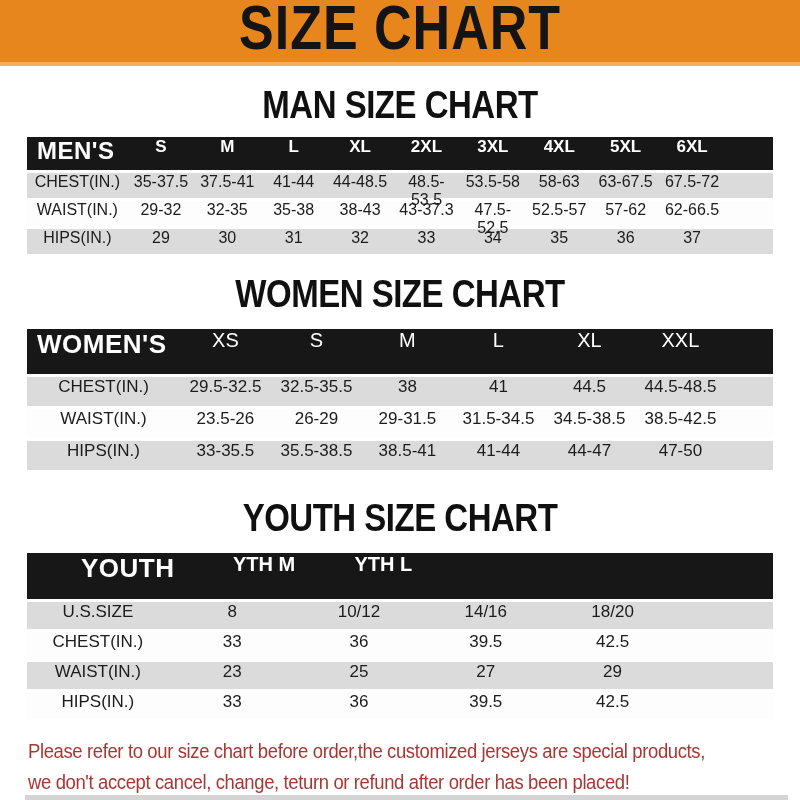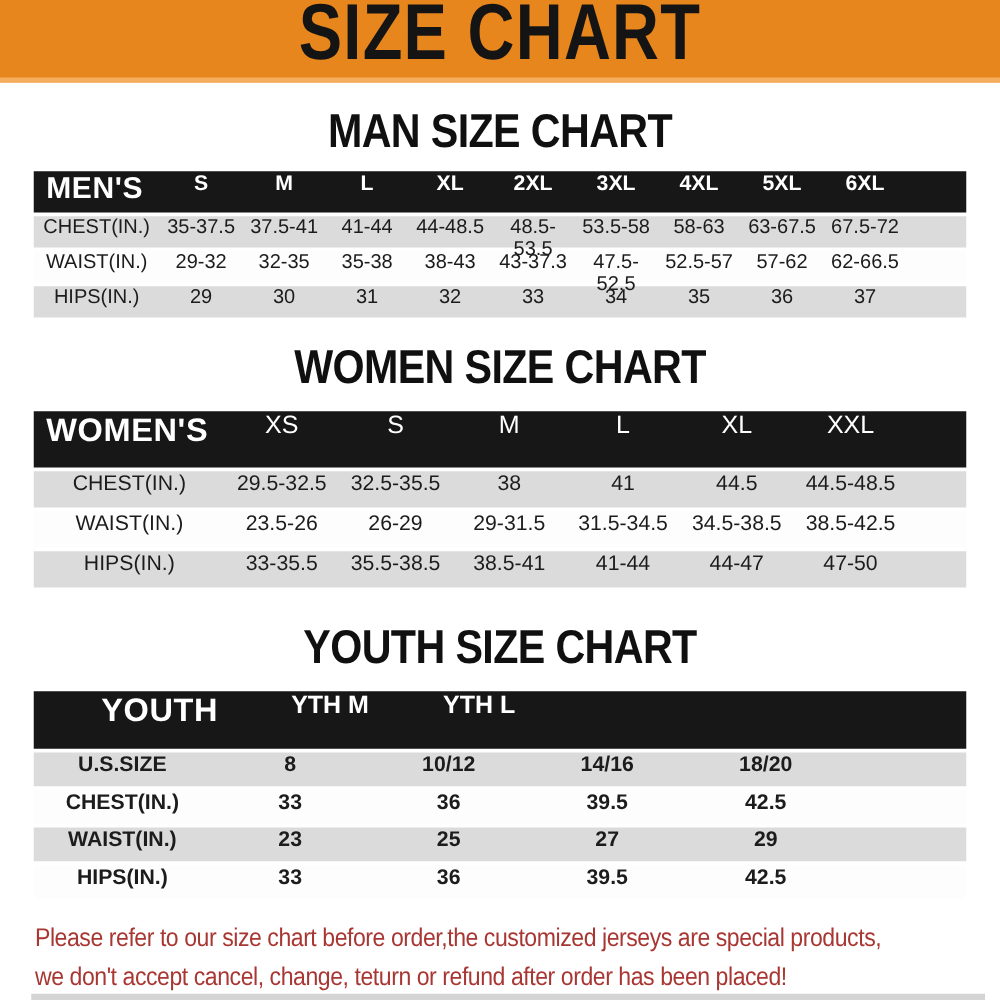--- a/index.html
+++ b/index.html
@@ -84,21 +84,21 @@
   .sec1 .header .lab { font-size: 26px; letter-spacing: 0.5px; }
   .sec1 .header .val { font-size: 20px; font-weight: normal; }
   .sec1 .trow:not(.header) { height: 29px; font-size: 17px; }
 
   
   .sec2 .lab { width: 19%; }
   .sec2 .val { width: 17%; }
   .sec2 .header { height: 46px; padding-left: 44px; }
   .sec2 .header .lab { font-size: 26px; letter-spacing: 0.5px; }
   .sec2 .header .val { font-size: 20px; font-weight: bold; }
-  .sec2 .trow:not(.header) { height: 27px; font-size: 17px; font-weight: bold; }
+  .sec2 .trow:not(.header) { height: 27px; font-size: 17px; }
 
   
   .footer {
     margin: 16px 0 0 28px;
     color: var(--footer-text, #A83733);
   }
   .footer-line {
     white-space: nowrap;
     font-size: 20.5px;
     letter-spacing: -0.4px;

